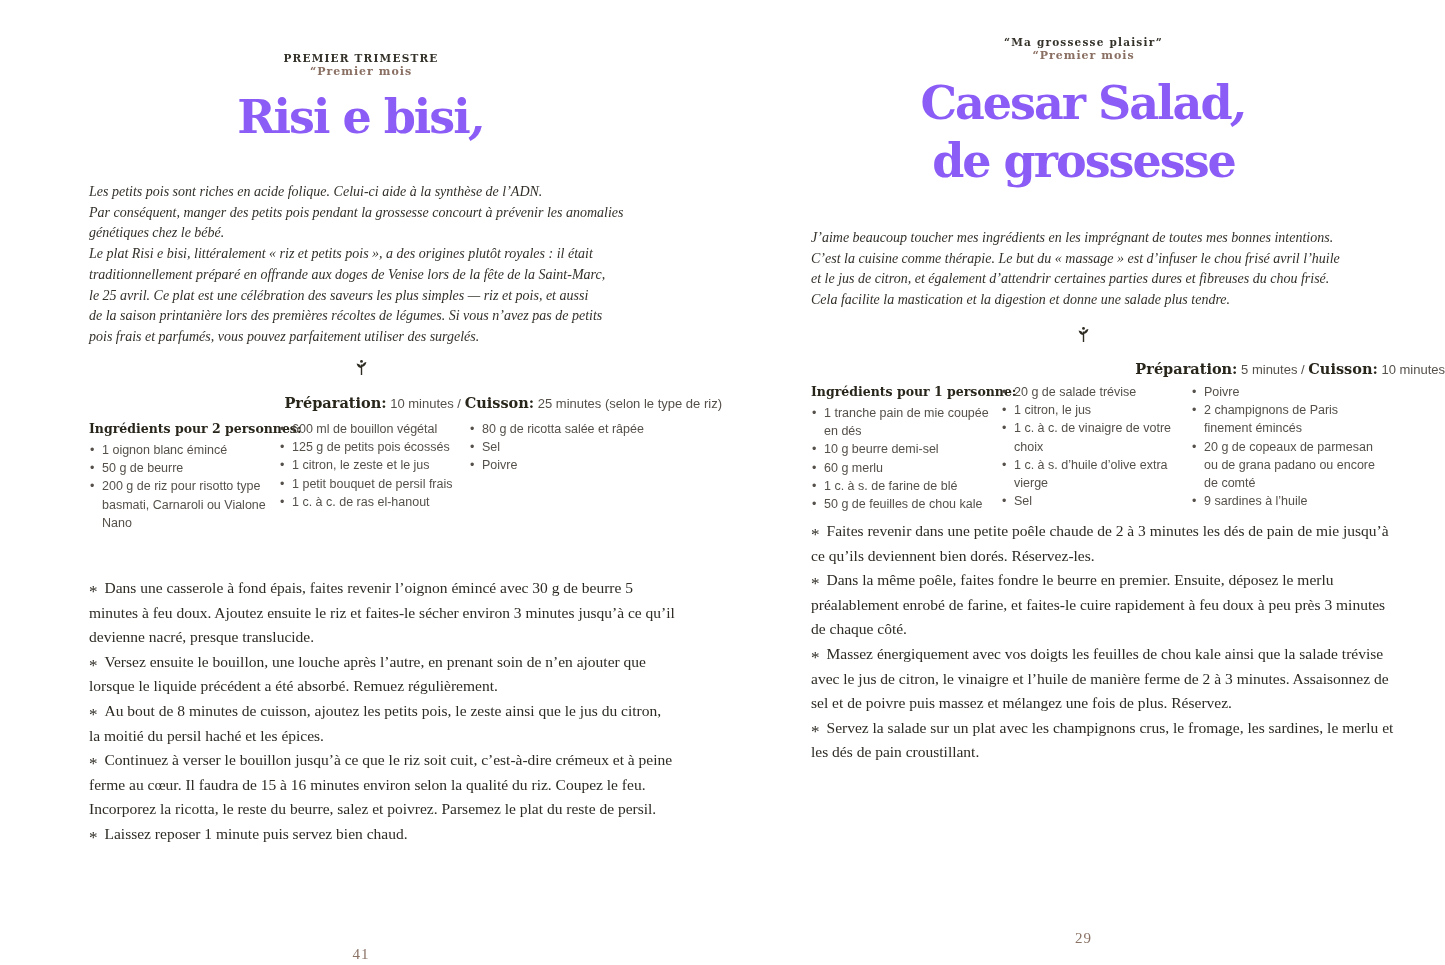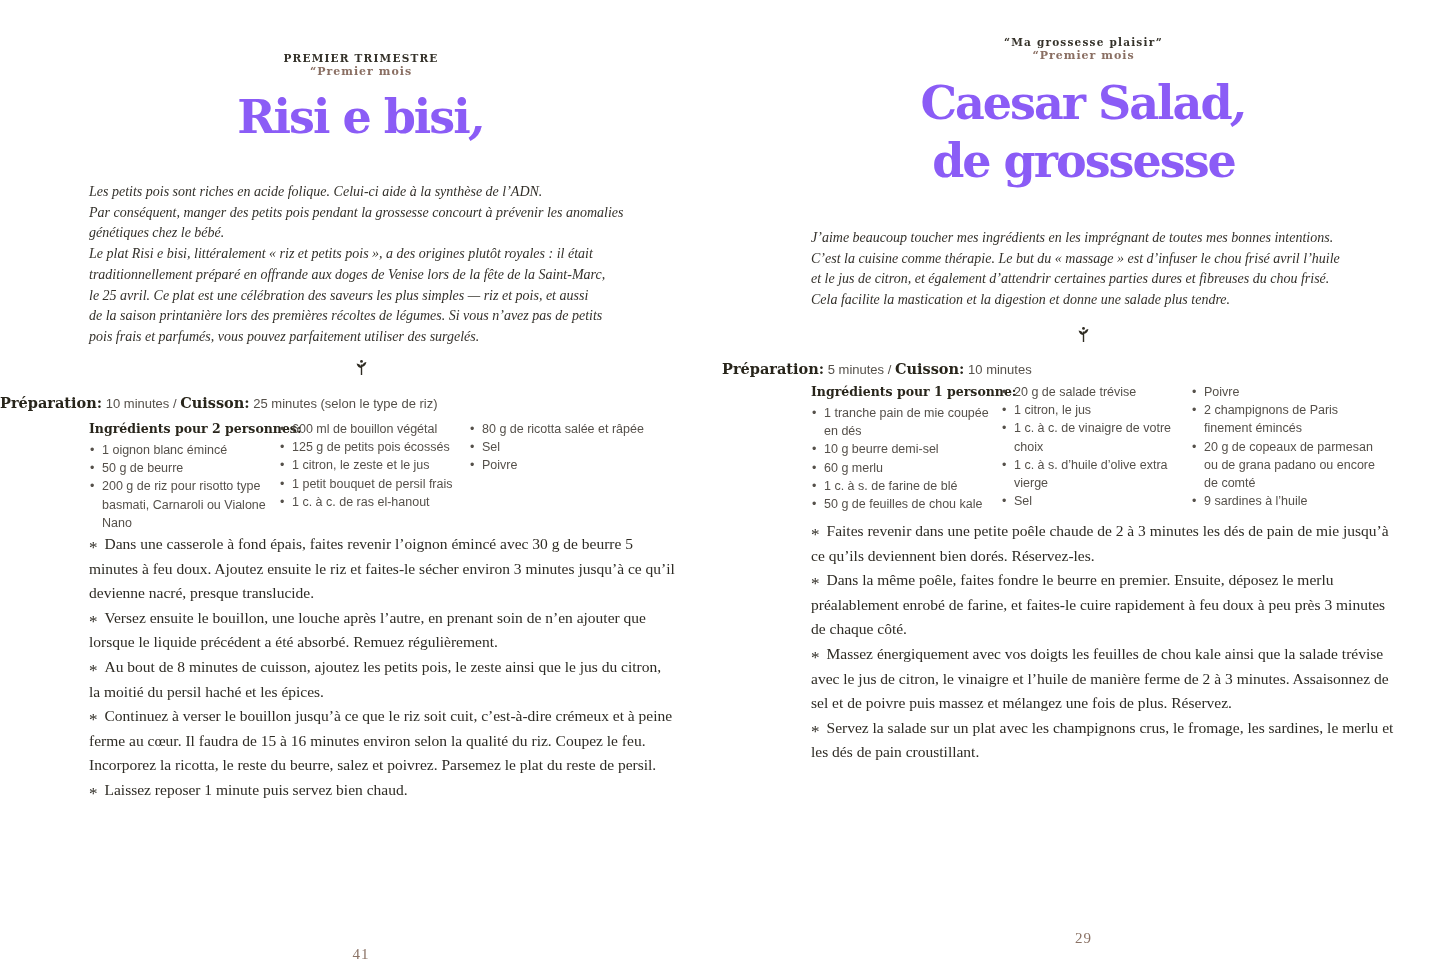--- a/index.html
+++ b/index.html
@@ -24,40 +24,40 @@
   .intro{position:absolute;left:89px;width:580px;
          font-style:italic;font-size:14px;line-height:20.7px;color:#33302a;}
   .page-left .intro{top:166px;}
   .page-right .intro{top:228px;}
   .intro div{white-space:nowrap;}
 
   .orn{position:absolute;left:0;width:100%;text-align:center;}
   .page-left .orn{top:341px;}
   .page-right .orn{top:324px;}
 
-  .prep{position:absolute;left:0;width:100%;text-align:left;font-size:13px;
+  .prep{position:absolute;left:0;width:100%;text-align:right;font-size:13px;
         font-family:"Liberation Sans", sans-serif;color:#55504a;}
   .page-left .prep{top:378px;}
   .page-right .prep{top:360px;}
   .prep b{font-family:"DejaVu Serif", serif;font-weight:bold;font-size:14.5px;color:#28251b;}
 
   .ing{position:absolute;left:89px;width:575px;display:flex;align-items:flex-start;
        font-family:"Liberation Sans", sans-serif;font-size:12.5px;line-height:18.2px;color:#55504a;}
   .page-left .ing{top:404px;}
   .page-right .ing{top:383px;}
   .ing .col1{width:190px;flex:0 0 190px;}
   .ing .col2{width:190px;flex:0 0 190px;}
   .ing .col3{flex:1 1 auto;}
   .ing-heading{font-family:"DejaVu Serif", serif;font-weight:bold;font-size:12.5px;
                letter-spacing:0;color:#28251b;white-space:nowrap;margin-bottom:3px;line-height:18px;}
   .ing-item{position:relative;padding-left:13px;margin:0 8px 0 0;}
   .ing-item::before{content:"\2022";position:absolute;left:1px;top:0;}
 
   .steps{position:absolute;left:89px;width:586px;font-size:15.5px;line-height:24.6px;color:#2e2b24;}
-  .page-left .steps{top:516px;}
+  .page-left .steps{top:560px;}
   .page-right .steps{top:519px;}
   .step::before{content:"*";position:relative;top:4px;margin-right:7px;font-size:1.1em;color:#2e2b24;}
 
   .pagenum{position:absolute;top:930px;left:0;width:100%;text-align:center;
            font-size:15px;color:#8a7265;letter-spacing:1px;}
   svg.sprout{display:inline-block;vertical-align:middle;}
 </style>
 </head>
 <body>
 

